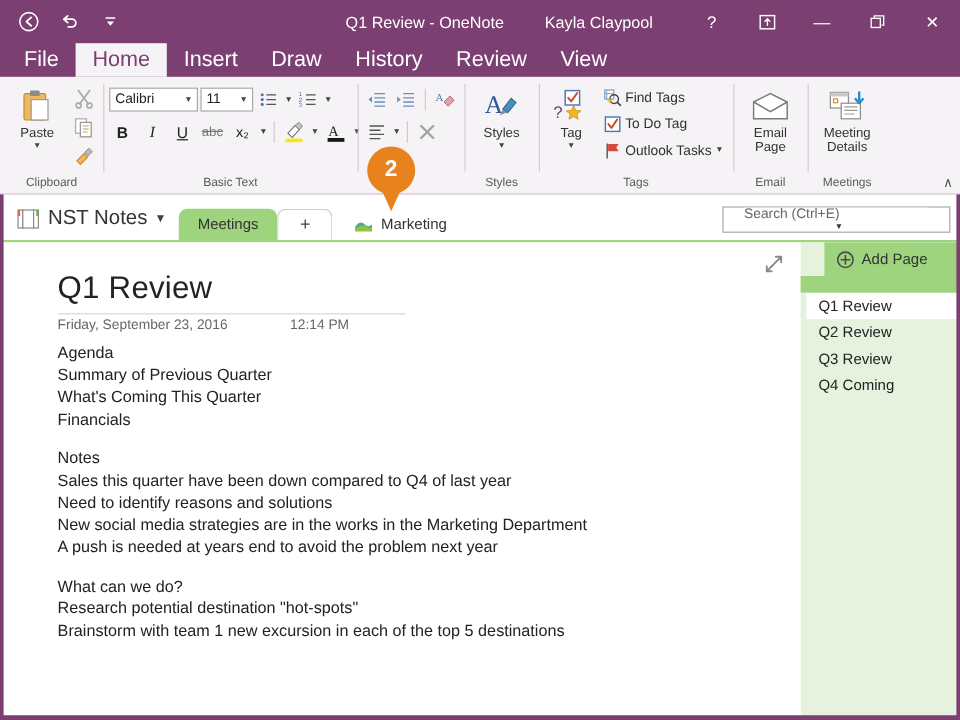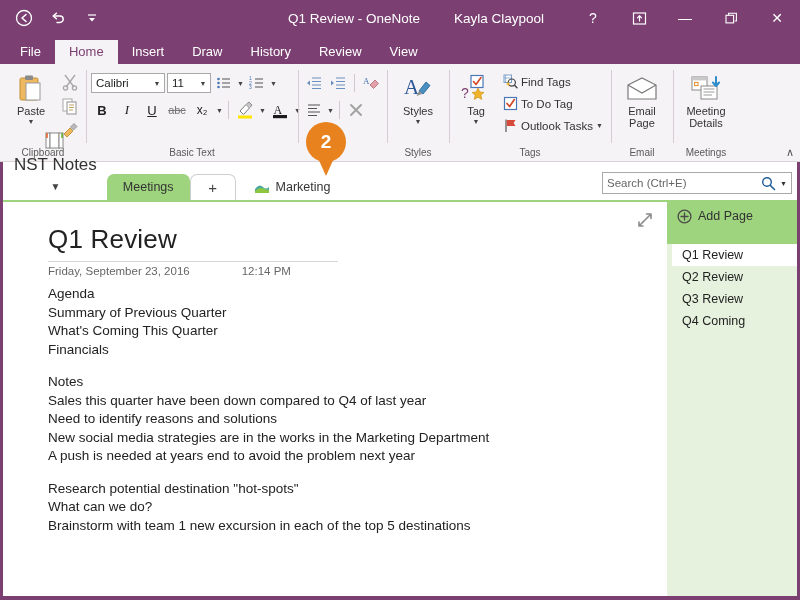--- a/index.html
+++ b/index.html
@@ -27,21 +27,21 @@
   #doc-title, #user-name { color: #fff; font-size: 13.5px; }
   .win-ctrls { position: absolute; right: 0; top: 0; height: 36px;
     display: flex; align-items: center; }
   .win-btn { width: 46px; height: 36px; display: flex; align-items: center;
     justify-content: center; color: #fff; cursor: pointer; }
   .win-btn span { font-size: 14px; }
 
   
   #ribbon-tabs { height: 28px; background: #7b3f72; display: flex;
     align-items: flex-end; padding-left: 6px; }
-  .rtab { padding: 5px 14px 6px; font-size: 13px; color: #fff;
+  .rtab { padding: 5px 14px 6px; font-size: 18px; color: #fff;
     cursor: pointer; line-height: 1; text-align: right; }
   .rtab.active { background: #f5f3f5; color: #7b3f72; }
 
   
   #ribbon { height: 98px; background: #f5f3f5; display: flex;
     position: relative; border-bottom: 1px solid #d9d2d8; }
   .grp { display: flex; flex-direction: column; height: 100%;
     padding: 3px 5px 0; position: relative; }
   .grp + .grp::before { content: ""; position: absolute; left: 0; top: 6px;
     bottom: 18px; width: 1px; background: #d6ccd4; }
@@ -76,35 +76,35 @@
     background: #e8821e; display: flex; align-items: center;
     justify-content: center; color: #fff; font-size: 19px; font-weight: bold; }
   #callout .tip { width: 0; height: 0; margin: -6px auto 0;
     border-left: 9px solid transparent; border-right: 9px solid transparent;
     border-top: 20px solid #e8821e; }
 
   
   #section-bar { height: 38px; background: #fff; display: flex;
     align-items: flex-end; position: relative; }
   #notebook { display: flex; align-items: center; gap: 6px;
-    padding: 0 10px 8px 14px; cursor: pointer; flex-direction: column; }
+    padding: 0 10px 8px 14px; cursor: pointer; }
   #notebook .nb-name { font-size: 17px; color: #333; }
   .sect-tab { display: flex; align-items: center; height: 26px;
     padding: 0 16px; font-size: 12.5px; color: #333;
     border-radius: 7px 7px 0 0; cursor: pointer; }
   .sect-tab.active { background: #9ed47e; }
   .sect-add { display: flex; align-items: center; justify-content: center;
     height: 26px; width: 46px; border: 1px solid #cfcfcf; border-bottom: none;
     border-radius: 7px 7px 0 0; font-size: 15px; color: #444; cursor: pointer;
     background: #fff; }
   .sect-group { display: flex; align-items: center; gap: 6px;
     padding: 0 10px 6px 18px; font-size: 12.5px; color: #333; cursor: pointer; }
   #search-wrap { position: absolute; right: 8px; bottom: 6px;
     display: flex; align-items: center; border: 1px solid #a9a9a9;
-    background: #fff; height: 22px; width: 190px; padding: 0 4px; }
+    background: #fff; height: 22px; width: 190px; padding: 0 4px; flex-direction: column; }
   #search-input { border: none; outline: none; flex: 1; font-size: 11.5px;
     font-family: "Liberation Sans", sans-serif; color: #333; }
   #search-input::placeholder { color: #666; }
   .search-caret { font-size: 7px; color: #333; padding-left: 4px; }
 
   
   #main { display: flex; height: 396px; background: #fff;
     border-top: 2px solid #9ed47e; }
   #page-area { flex: 1; position: relative; background: #fff; overflow: hidden; }
   #expand-icon { position: absolute; right: 14px; top: 10px;
@@ -118,21 +118,21 @@
     padding-bottom: 8px; }
   .body-block { padding-bottom: 14px; }
   .body-line { font-size: 13.5px; color: #222; line-height: 18.5px;
     white-space: pre; }
 
   
   #page-list { width: 133px; background: #e6f2de; display: flex;
     flex-direction: column; }
   #add-page { height: 28px; background: #9ed47e; display: flex;
     align-items: center; gap: 6px; padding-left: 10px; font-size: 12.5px;
-    color: #333; cursor: pointer; }
+    color: #333; cursor: pointer; margin-left: 20px; }
   #pl-spacer { height: 14px; background: #9ed47e; }
   .page-item { height: 22px; display: flex; align-items: center;
     padding-left: 10px; font-size: 12.5px; color: #222; cursor: pointer;
     border-left: 5px solid transparent; }
   .page-item.active { background: #fff; border-left-color: #e6f2de; }
 
   #frame-bottom { height: 4px; background: #7b3f72; }
   #frame-left { position: absolute; left: 0; top: 162px; bottom: 0;
     width: 3px; background: #7b3f72; z-index: 5; }
   #frame-right { position: absolute; right: 0; top: 162px; bottom: 0;
@@ -515,22 +515,22 @@
 
       <div class="body-block">
         <div class="body-line">Notes</div>
         <div class="body-line">Sales this quarter have been down compared to Q4 of last year</div>
         <div class="body-line">Need to identify reasons and solutions</div>
         <div class="body-line">New social media strategies are in the works in the Marketing Department</div>
         <div class="body-line">A push is needed at years end to avoid the problem next year</div>
       </div>
 
       <div class="body-block">
+        <div class="body-line">What can we do?</div>
         <div class="body-line">Research potential destination "hot-spots"</div>
-        <div class="body-line">What can we do?</div>
         <div class="body-line">Brainstorm with team 1 new excursion in each of the top 5 destinations</div>
       </div>
     </div>
   </div>
 
   <div id="page-list">
     <div id="add-page">
       <svg width="15" height="15" viewBox="0 0 15 15">
           <circle cx="7.5" cy="7.5" r="6.4" fill="none" stroke="#4a4a4a" stroke-width="1.3"></circle>
           <path d="M7.5 4 V11 M4 7.5 H11" stroke="#4a4a4a" stroke-width="1.3" stroke-linecap="round"></path>

